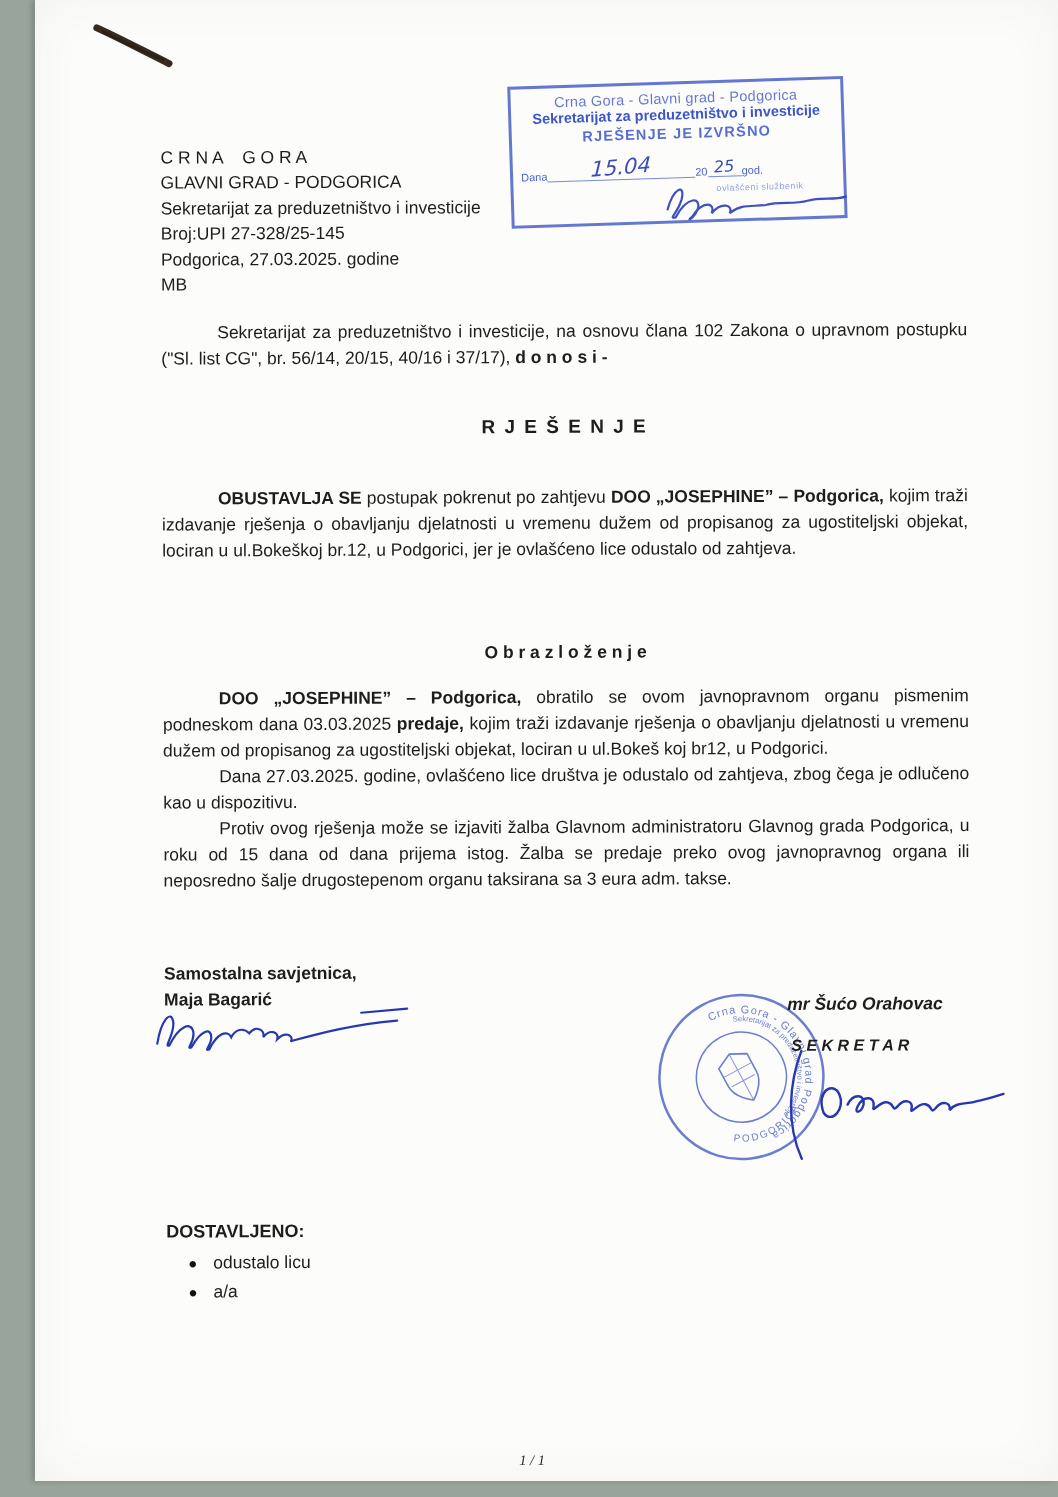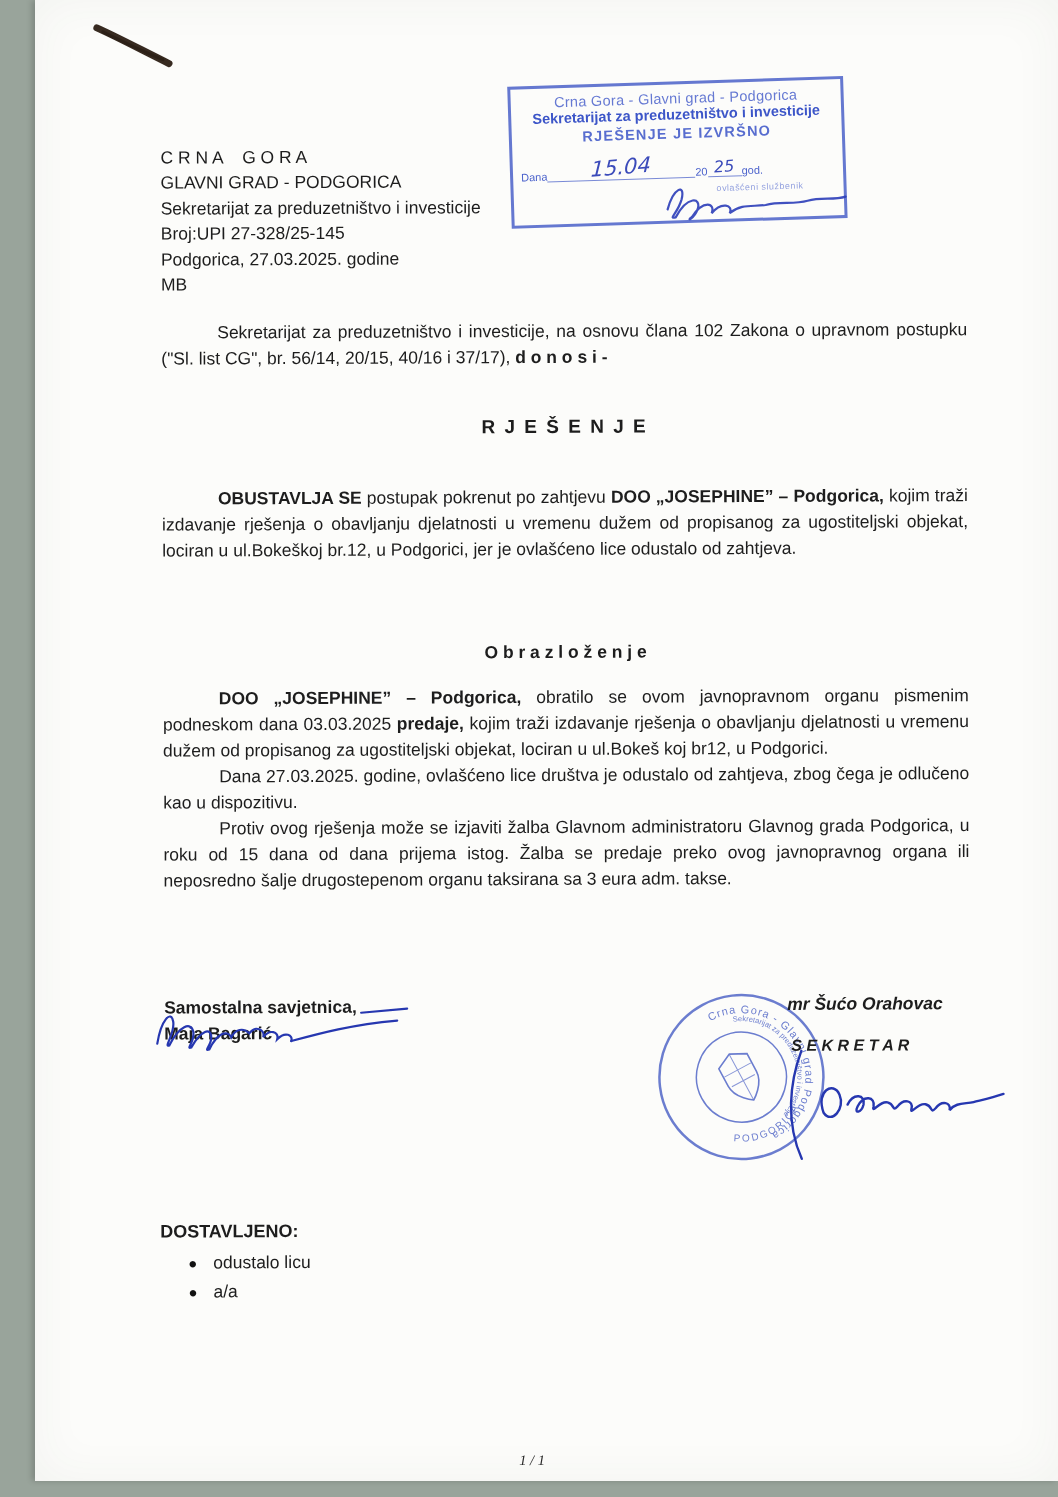--- a/index.html
+++ b/index.html
@@ -120,21 +120,21 @@
     </div>
 
     <div class="abs bodyblock center b" style="left:163px;top:642px;font-size:17.5px;">O b r a z l o ž e n j e</div>
 
     <div class="abs bodyblock" style="left:163px;top:684px;">
       <p class="bodyp"><span class="b">DOO „JOSEPHINE” – Podgorica,</span><span> obratilo se ovom javnopravnom organu pismenim podneskom dana 03.03.2025 </span><span class="b">predaje,</span><span> kojim traži izdavanje rješenja o obavljanju djelatnosti u vremenu dužem od  propisanog za ugostiteljski objekat, lociran u ul.Bokeš koj br12, u Podgorici.</span></p>
       <p class="bodyp">Dana 27.03.2025. godine, ovlašćeno lice društva je odustalo od  zahtjeva, zbog čega je odlučeno kao u dispozitivu.</p>
       <p class="bodyp">Protiv ovog rješenja može se izjaviti žalba Glavnom administratoru Glavnog grada Podgorica, u roku od 15 dana od dana prijema istog. Žalba se predaje preko ovog javnopravnog organa ili neposredno šalje drugostepenom organu taksirana sa 3 eura adm. takse.</p>
     </div>
 
-    <div class="abs b" style="left:163px;top:960px;line-height:25.5px;margin-top:34px;">
+    <div class="abs b" style="left:163px;top:960px;line-height:25.5px;">
       <div>Samostalna  savjetnica,</div>
       <div>Maja  Bagarić</div>
     </div>
     <svg class="sig-svg" style="left:148px;top:998px;" width="270" height="64">
       <path d="M8,44 C12,20 22,10 24,22 C26,34 14,48 20,46 C30,26 42,22 44,32 C46,42 36,50 42,48 C52,30 62,28 62,38 C62,46 54,52 60,50 C68,34 78,30 82,38 C86,30 94,28 100,34 C106,26 116,30 114,38 C120,30 130,32 128,40 C136,32 144,36 142,42" stroke="#2637b0" stroke-width="2.2" fill="none" stroke-linecap="round"></path>
       <path d="M142,42 C172,34 202,26 248,22" stroke="#2637b0" stroke-width="2.2" fill="none" stroke-linecap="round"></path>
       <path d="M212,14 L258,10" stroke="#2637b0" stroke-width="2.2" fill="none" stroke-linecap="round"></path>
     </svg>
 
     <svg class="seal-svg" viewBox="-92 -92 184 184" width="184" height="184">
@@ -166,21 +166,21 @@
     <div class="abs b name-right" style="left:790px;top:1038px;font-size:16px;">S E K R E T A R</div>
     <svg class="sig-svg" style="left:770px;top:1044px;" width="250" height="125">
       <g stroke="#2637b0" stroke-width="2.4" fill="none" stroke-linecap="round">
         <path d="M30,8 C18,40 14,80 30,116"></path>
         <path d="M52,70 C44,48 62,38 68,52 C74,66 60,82 52,70"></path>
         <path d="M76,62 C82,50 94,52 92,62 C90,70 82,72 86,64 C92,52 104,54 102,64 C100,72 108,58 116,60 C124,62 120,70 126,64 C132,56 142,58 140,66 C138,74 146,60 154,62 C162,64 158,72 164,66 C170,58 180,60 178,68 C184,60 194,62 202,60 C210,58 220,56 232,52"></path>
       </g>
     </svg>
 
     <div class="abs" style="left:158px;top:1220px;">
-      <div class="b" style="font-size:18px;">DOSTAVLJENO:</div>
+      <div class="b" style="font-size:18px;text-align:center;">DOSTAVLJENO:</div>
       <div class="bullets">
         <div class="bullet-row">
             <span class="dot">●</span>
             <span>odustalo licu</span>
           </div>
         <div class="bullet-row">
             <span class="dot">●</span>
             <span>a/a</span>
           </div>
       </div>

